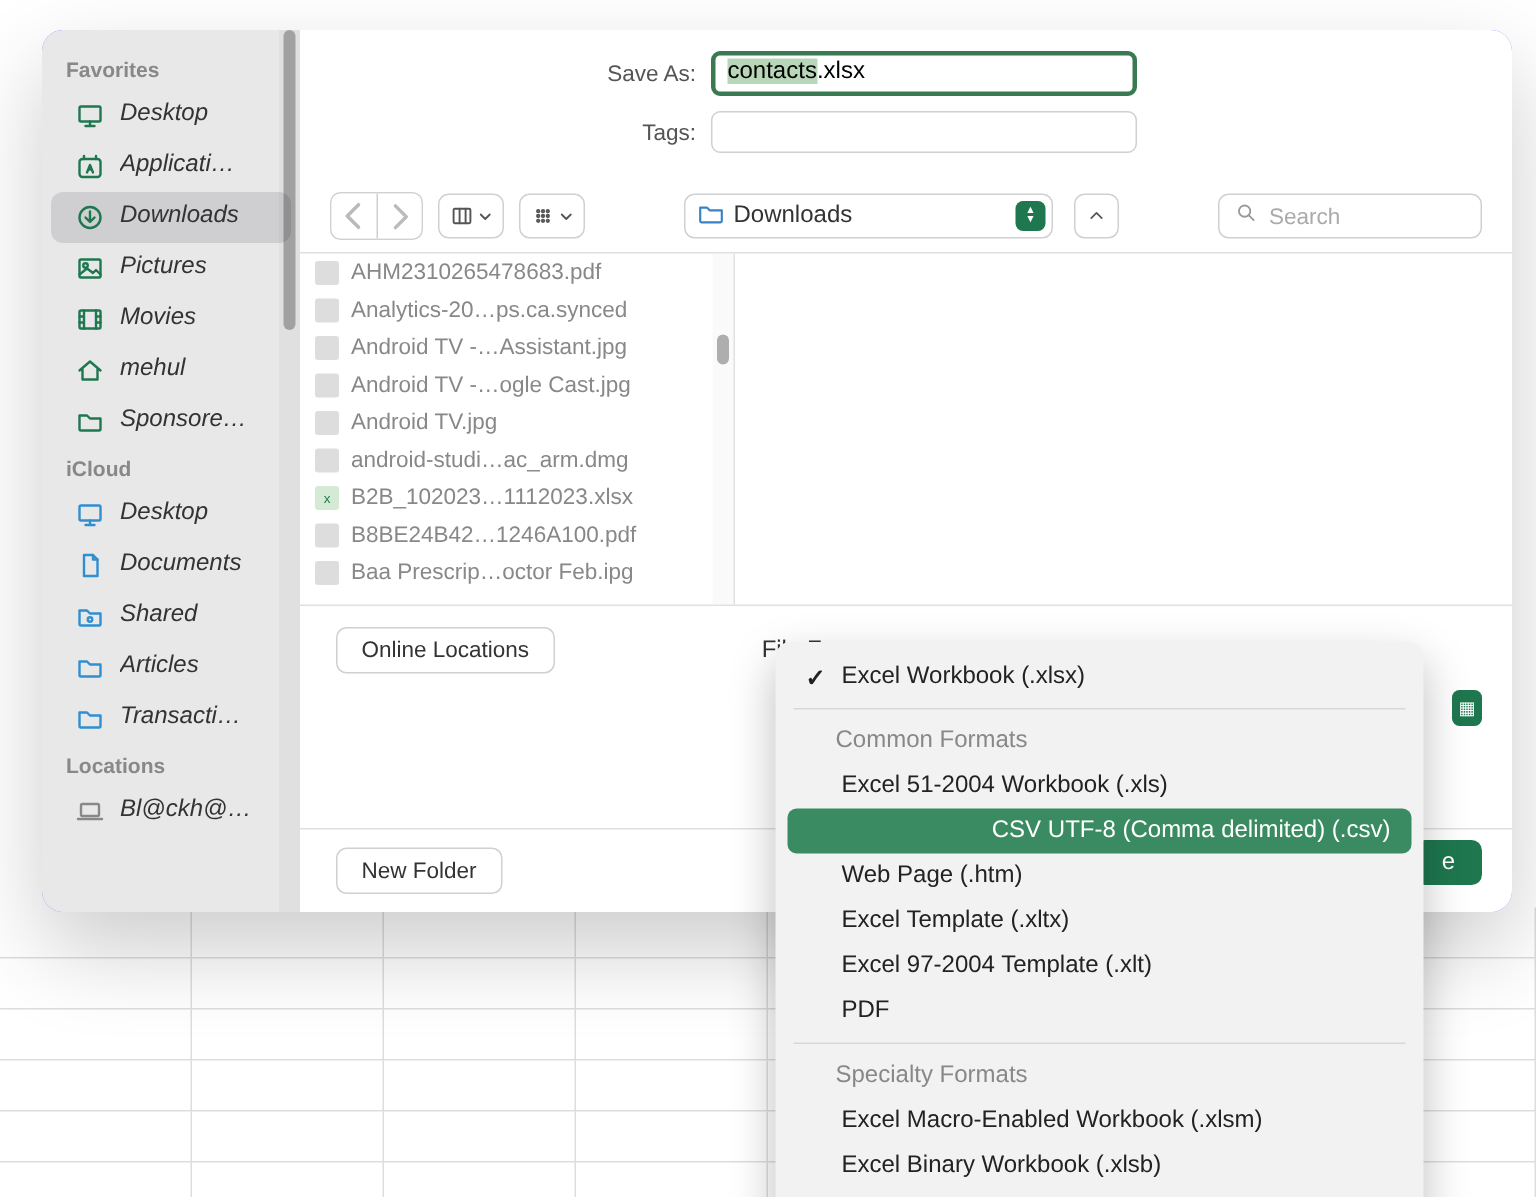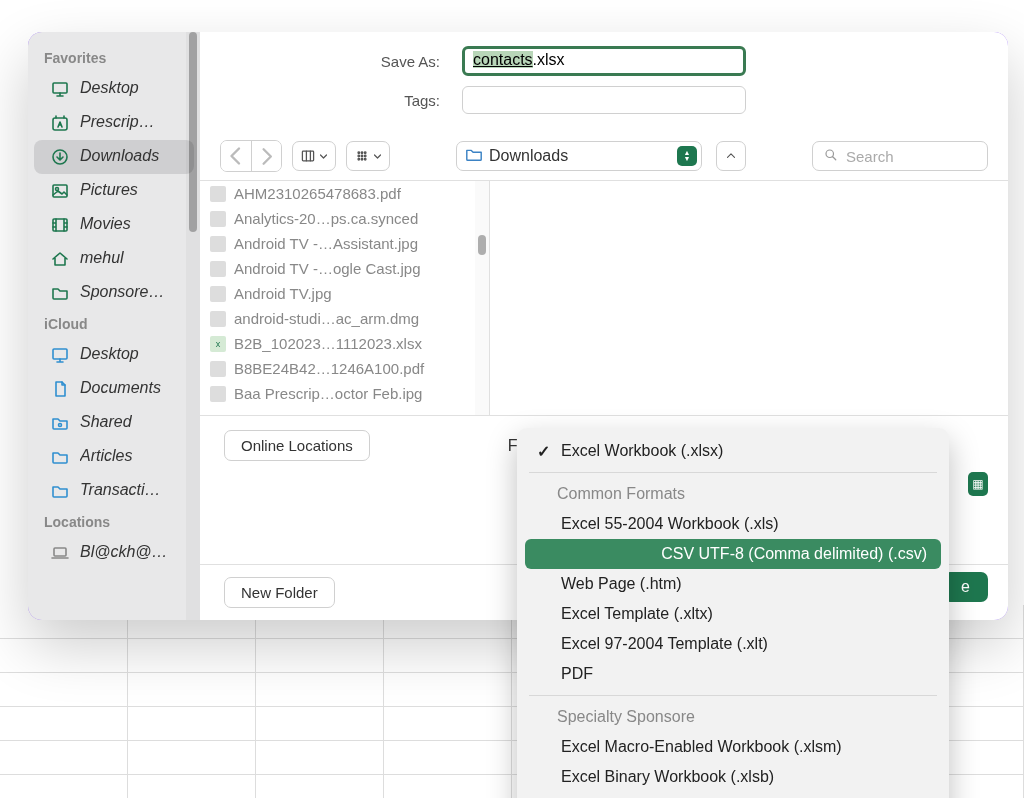--- a/index.html
+++ b/index.html
@@ -4,42 +4,42 @@
 <style>
   * { box-sizing: border-box; margin: 0; padding: 0; font-family: -apple-system, "Helvetica Neue", Arial, sans-serif; }
   body { width: 1024px; height: 798px; background: #f0f0f0; position: relative; overflow: hidden; }
   
   .spreadsheet-bg { position: absolute; top: 0; left: 0; right: 0; bottom: 0; background: #fff; }
   .spreadsheet-grid { position: absolute; top: 605px; left: 0; right: 0; bottom: 0; }
   .grid-row { display: flex; height: 34px; }
   .grid-cell { width: 128px; border-right: 1px solid #ddd; border-bottom: 1px solid #ddd; }
   
   .dialog {
-    position: absolute; top: 32px; left: 28px; width: 980px; height: 588px;
+    position: absolute; top: 20px; left: 28px; width: 980px; height: 588px;
     background: #8b5cf6; border-radius: 14px; box-shadow: 0 25px 60px rgba(0,0,0,0.2);
     display: flex; overflow: hidden;
   }
   
   .sidebar { width: 172px; background: #e8e8e9; padding: 12px 0 0 0; overflow-y: auto; position: relative; }
   .sidebar-scroll-track { position: absolute; top: 0; right: 0; width: 14px; height: 100%; background: rgba(0,0,0,0.03); }
   .sidebar-scroll-thumb { position: absolute; top: 0; right: 3px; width: 8px; height: 200px; background: rgba(0,0,0,0.28); border-radius: 4px; }
   .sidebar-section-title { color: #888; font-size: 14px; font-weight: 600; padding: 6px 14px 6px 16px; }
   .sidebar-item { display: flex; align-items: flex-start; gap: 10px; padding: 7px 10px 7px 16px; font-size: 16px; color: #333; border-radius: 8px; margin: 0 6px; cursor: default; white-space: nowrap; overflow: hidden; text-overflow: ellipsis; font-style: italic; }
   .sidebar-item.selected { background: #cfcfd1; }
   .sidebar-icon { width: 20px; height: 20px; flex-shrink: 0; display: flex; align-items: center; justify-content: center; }
   .sidebar-icon svg { width: 20px; height: 20px; }
   .sidebar-label { overflow: hidden; text-overflow: ellipsis; white-space: nowrap; }
   
   .main { flex: 1; display: flex; flex-direction: column; background: #fff; position: relative; }
   
   .top-form { padding: 14px 0 8px 0; }
-  .form-row { display: flex; align-items: center; justify-content: space-between; margin-bottom: 10px; gap: 10px; }
+  .form-row { display: flex; align-items: center; justify-content: flex-end; margin-bottom: 10px; gap: 10px; }
   .form-label { font-size: 15px; color: #555; text-align: right; width: 240px; }
   .save-as-input { width: 284px; height: 30px; border: 3px solid #3a7a52; border-radius: 6px; padding: 2px 8px; font-size: 16px; background: #fff; }
-  .save-as-input .sel { background: #b8d6b8; text-decoration: underline; }
+  .save-as-input .sel { background: #b8d6b8; }
   .tags-input { width: 284px; height: 28px; border: 1px solid #d0d0d0; border-radius: 6px; background: #fff; }
   
   .toolbar { display: flex; align-items: center; padding: 8px 20px; gap: 10px; }
   .nav-btns { display: flex; border: 1px solid #d0d0d0; border-radius: 7px; overflow: hidden; }
   .nav-btn { width: 30px; height: 30px; display: flex; align-items: center; justify-content: center; background: #fff; color: #bbb; }
   .nav-btn + .nav-btn { border-left: 1px solid #d0d0d0; }
   .view-btn { width: 44px; height: 30px; border: 1px solid #d0d0d0; border-radius: 7px; background: #fff; display: flex; align-items: center; justify-content: center; gap: 3px; color: #555; }
   .path-dropdown { flex: 0 0 246px; height: 30px; border: 1px solid #d0d0d0; border-radius: 7px; background: #fff; display: flex; align-items: center; padding: 0 4px 0 8px; gap: 6px; margin-left: 56px; }
   .path-dropdown .folder-icon { color: #3b82c4; }
   .path-dropdown .path-text { flex: 1; font-size: 16px; color: #333; }
@@ -164,21 +164,21 @@
           <span class="sidebar-label">Desktop</span>
         </div>
         <div class="sidebar-item">
           <span class="sidebar-icon" style="color: rgb(30, 119, 79);">
             <svg class="line-icon" viewBox="0 0 20 20">
               <rect x="3" y="5" width="14" height="12" rx="2"></rect>
               <path d="M6 5 V3 M14 5 V3"></path>
               <path d="M10 9 l2 5 M10 9 l-2 5 M9 12 h2"></path>
             </svg>
           </span>
-          <span class="sidebar-label">Prescrip…</span>
+          <span class="sidebar-label">Applicati…</span>
         </div>
         <div class="sidebar-item selected">
           <span class="sidebar-icon" style="color: rgb(30, 119, 79);">
             <svg class="line-icon" viewBox="0 0 20 20">
               <circle cx="10" cy="10" r="7"></circle>
               <path d="M10 6 v6 M7 10 l3 3 l3 -3"></path>
             </svg>
           </span>
           <span class="sidebar-label">Downloads</span>
         </div>
@@ -409,26 +409,26 @@
     </div>
     <div class="save-btn"><span>e</span></div>
   </div>
 </div>
 
 <div class="format-dropdown">
   <div class="dd-item checked">Excel Workbook (.xlsx)</div>
   <div class="dd-sep"></div>
   <div id="dd-groups">
       <div class="dd-section">Common Formats</div>
-      <div class="dd-item">Excel 55-2004 Workbook (.xls)</div>
+      <div class="dd-item">Excel 51-2004 Workbook (.xls)</div>
       <div class="dd-item highlighted">CSV UTF-8 (Comma delimited) (.csv)</div>
       <div class="dd-item">Web Page (.htm)</div>
       <div class="dd-item">Excel Template (.xltx)</div>
       <div class="dd-item">Excel 97-2004 Template (.xlt)</div>
       <div class="dd-item">PDF</div>
       <div class="dd-sep"></div>
-      <div class="dd-section">Specialty Sponsore</div>
+      <div class="dd-section">Specialty Formats</div>
       <div class="dd-item">Excel Macro-Enabled Workbook (.xlsm)</div>
       <div class="dd-item">Excel Binary Workbook (.xlsb)</div>
       <div class="dd-item">Single File Web Page (.mht)</div>
     </div>
 
 </div>
 
 </body></html>

